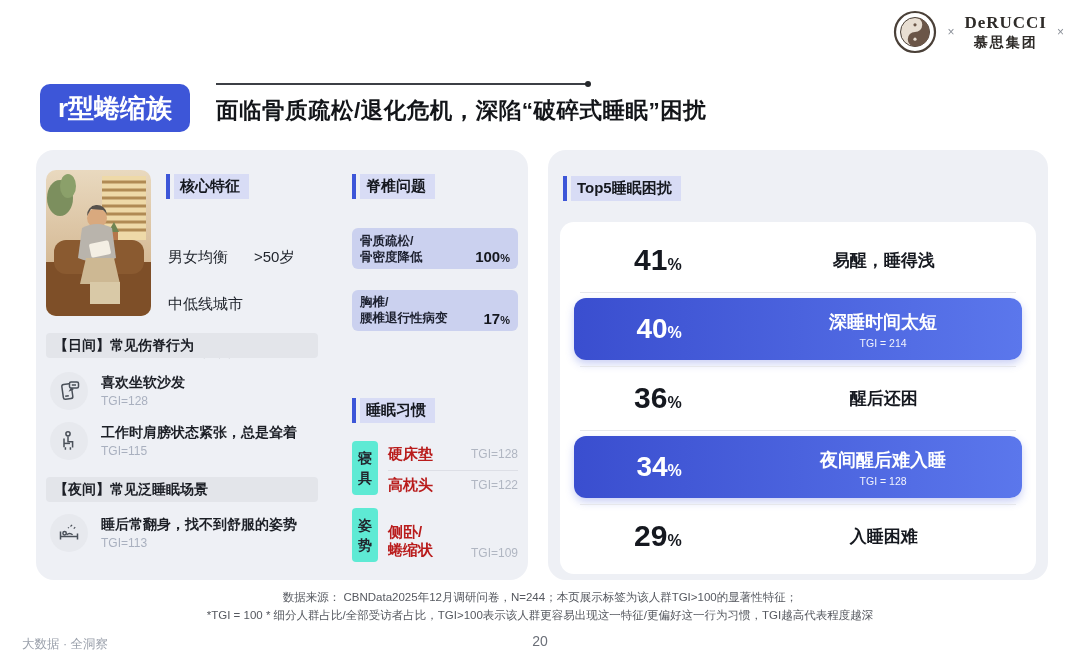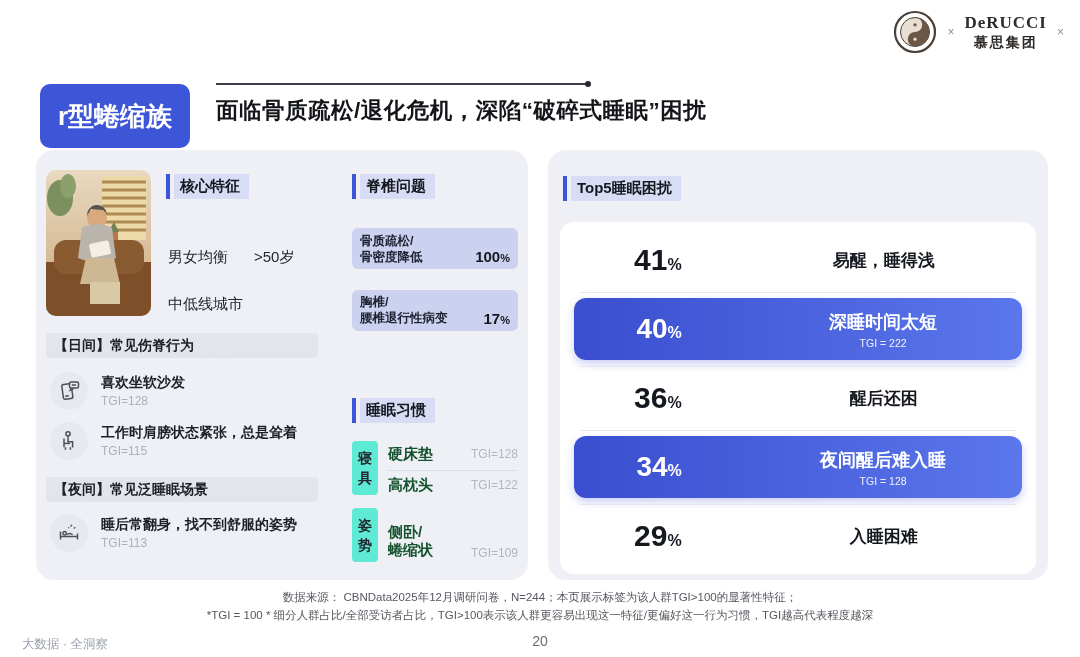--- a/index.html
+++ b/index.html
@@ -17,21 +17,21 @@
   .logo-x { color:#8a8f98; font-size:12px; }
   .derucci { text-align:center; }
   .derucci .en { font-family:"Liberation Serif","DejaVu Serif",serif; font-size:17px; font-weight:700; letter-spacing:1px; color:#2e2b28; }
   .derucci .cn { font-size:14px; font-weight:700; color:#2e2b28; margin-top:1px; letter-spacing:2px; }
   .cbndata { text-align:center; }
   .cbndata .en { font-size:21px; font-weight:900; letter-spacing:1px; color:#14151a; }
   .cbndata .sub { font-size:8.5px; color:#4a4d55; letter-spacing:1.5px; margin-top:2px; }
 
   
   .title-badge {
-    position:absolute; left:40px; top:84px; height:64px; padding:0 18px;
+    position:absolute; left:40px; top:84px; height:48px; padding:0 18px;
     background:#3D56D8; border-radius:10px; color:#fff;
     font-size:26px; font-weight:800; display:flex; align-items:center;
   }
   .title-line { position:absolute; left:216px; top:83px; width:372px; height:2px; background:#3c3f45; }
   .title-line::after {
     content:""; position:absolute; right:-3px; top:-2px; width:6px; height:6px;
     border-radius:50%; background:#26282c;
   }
   .headline { position:absolute; left:216px; top:95px; font-size:22.5px; font-weight:800; color:#131519; letter-spacing:0.5px; }
 
@@ -80,21 +80,21 @@
   .spine-bar .val .u { font-size:11px; }
 
   
   .habit-tag {
     position:absolute; left:316px; width:26px; background:#5eead4; border-radius:4px;
     font-size:14px; font-weight:800; color:#22262e; text-align:center;
     display:flex; align-items:center; justify-content:center; line-height:1.45;
     word-break:break-all; padding:4px 0;
   }
   .habit-row { position:absolute; left:352px; width:130px; display:flex; justify-content:space-between; align-items:center; }
-  .habit-row .lbl { font-size:15px; font-weight:700; color:#14532d; line-height:1.25; }
+  .habit-row .lbl { font-size:15px; font-weight:700; color:#b91c1c; line-height:1.25; }
   .habit-row .tgi { font-size:12px; color:#B0B6C2; }
   .habit-div { position:absolute; left:352px; width:130px; height:1px; background:#DDDFE6; }
 
   
   .white-card {
     position:absolute; left:12px; top:72px; width:476px; height:352px;
     background:#ffffff; border-radius:14px; padding:10px 12px;
     display:flex; flex-direction:column; justify-content:space-between;
   }
   .t5row { height:56px; display:flex; align-items:center; }
@@ -305,21 +305,21 @@
       <div class="pctwrap"><span class="pct-num">41</span><span class="pct-unit">%</span></div>
       <div class="t5label">易醒，睡得浅</div>
     </div>
 
     <div class="t5div"></div>
 
     <div class="t5bar">
       <div class="pctwrap"><span class="pct-num">40</span><span class="pct-unit">%</span></div>
       <div class="t5label">
         <div>深睡时间太短</div>
-        <div class="bartgi">TGI = 222</div>
+        <div class="bartgi">TGI = 214</div>
       </div>
     </div>
 
     <div class="t5div"></div>
 
     <div class="t5row">
       <div class="pctwrap"><span class="pct-num">36</span><span class="pct-unit">%</span></div>
       <div class="t5label">醒后还困</div>
     </div>
 

